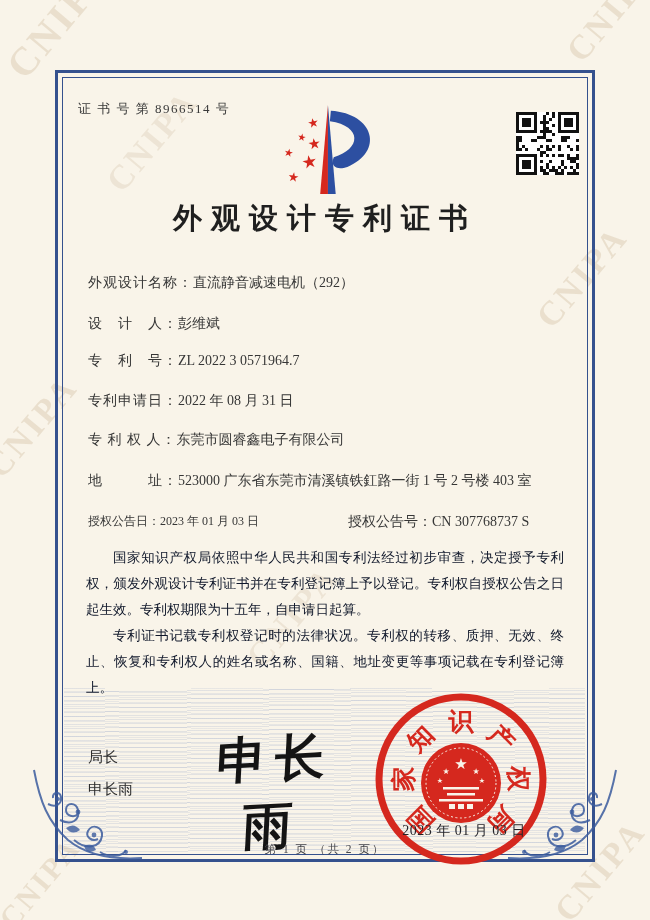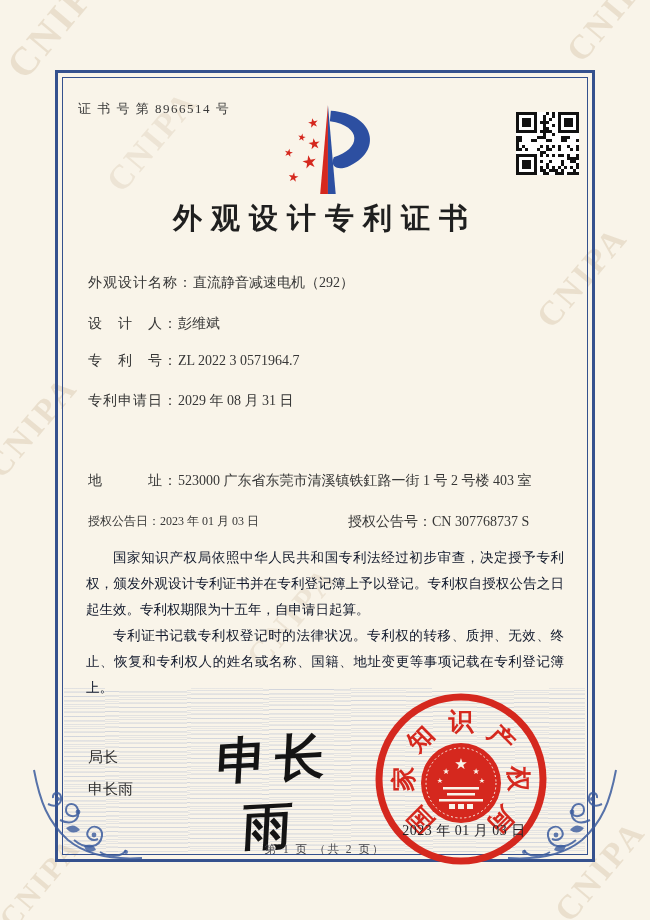--- a/index.html
+++ b/index.html
@@ -273,21 +273,22 @@
       <rect x="54" y="60" width="3" height="3" fill="#111"></rect>
       <rect x="57" y="60" width="3" height="3" fill="#111"></rect>
       <rect x="60" y="60" width="3" height="3" fill="#111"></rect>
     </svg>
 
   <div class="title">外观设计专利证书</div>
 
   <div class="field f0"><span class="lbl">外观设计名称：</span><span>直流静音减速电机（292）</span></div>
   <div class="field f1"><span class="lbl">设　计　人：</span><span>彭维斌</span></div>
   <div class="field f2"><span class="lbl">专　利　号：</span><span>ZL 2022 3 0571964.7</span></div>
-  <div class="field f3"><span class="lbl">专利申请日：</span><span>2029 年 08 月 31 日</span></div>
+  <div class="field f3"><span class="lbl">专利申请日：</span><span>2022 年 08 月 31 日</span></div>
+  <div class="field f4"><span class="lbl">专 利 权 人：</span><span>东莞市圆睿鑫电子有限公司</span></div>
   <div class="field f5"><span class="lbl">地　　　址：</span><span>523000 广东省东莞市清溪镇铁釭路一街 1 号 2 号楼 403 室</span></div>
 
   <div class="grant-date"><span class="lbl">授权公告日：</span><span>2023 年 01 月 03 日</span></div>
   <div class="grant-no"><span class="lbl">授权公告号：</span><span>CN 307768737 S</span></div>
 
   <div class="body-text">
     <p>国家知识产权局依照中华人民共和国专利法经过初步审查，决定授予专利权，颁发外观设计专利证书并在专利登记簿上予以登记。专利权自授权公告之日起生效。专利权期限为十五年，自申请日起算。</p>
     <p>专利证书记载专利权登记时的法律状况。专利权的转移、质押、无效、终止、恢复和专利权人的姓名或名称、国籍、地址变更等事项记载在专利登记簿上。</p>
   </div>
 

